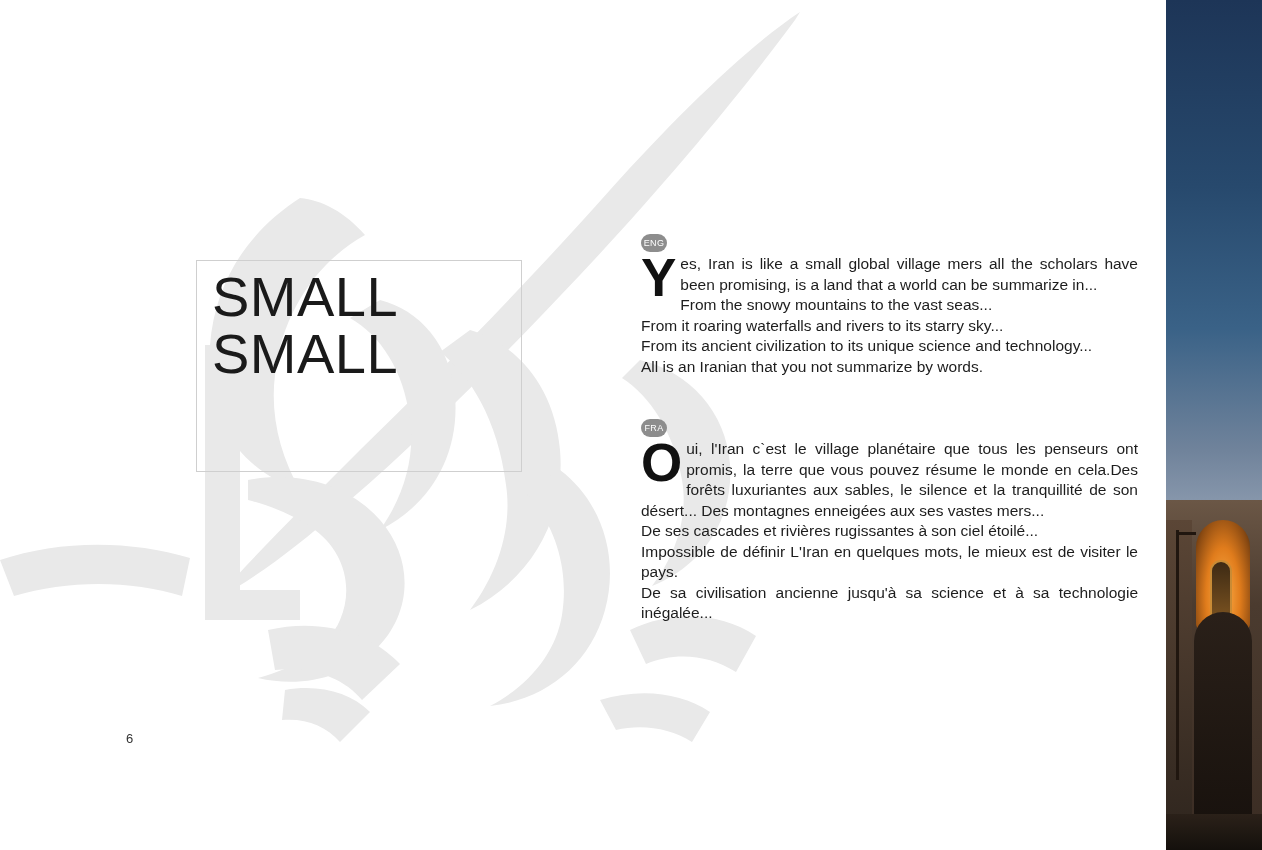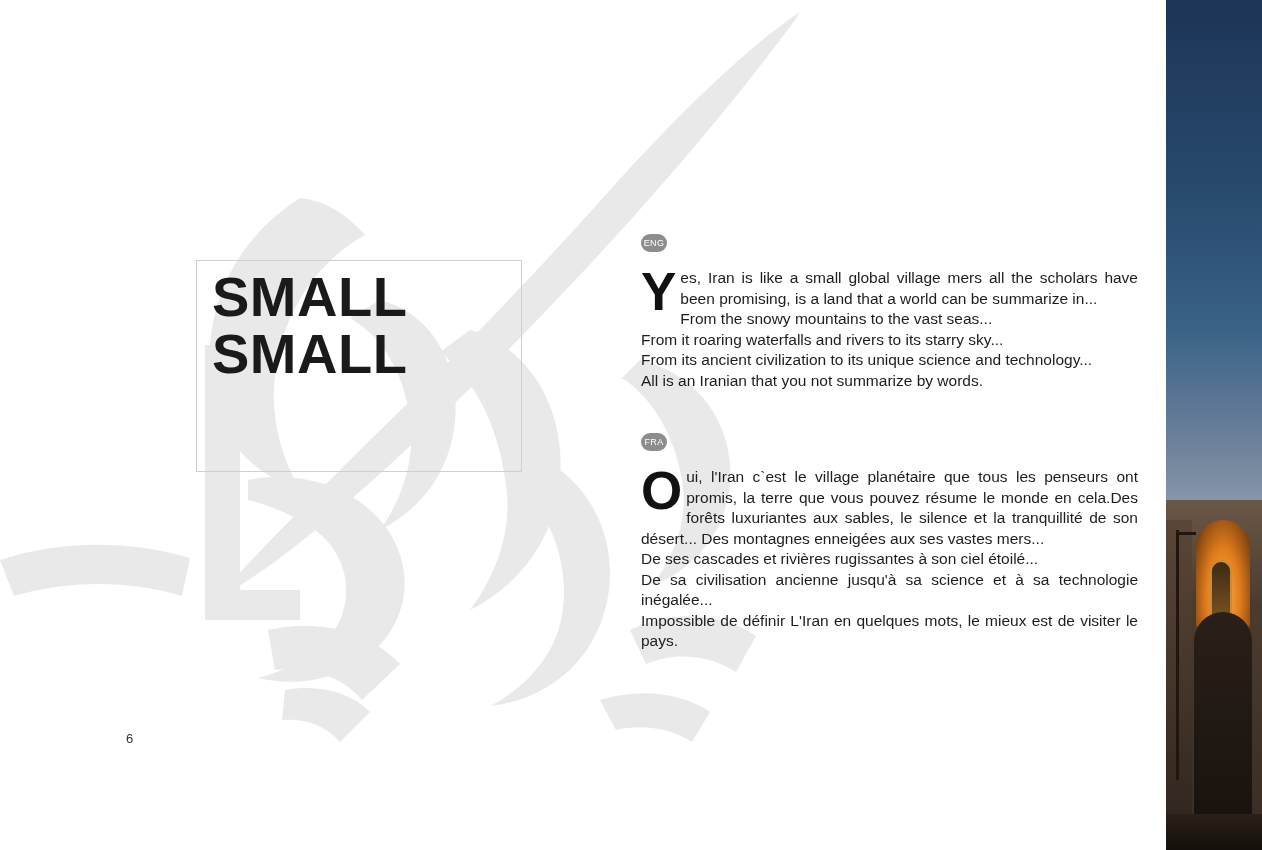--- a/index.html
+++ b/index.html
@@ -49,21 +49,21 @@
   }
   .title-text {
     position: absolute;
     left: 212px;
     top: 268px;
     width: 300px;
     font-size: 56px;
     line-height: 57px;
     letter-spacing: 0.5px;
     color: #1a1a1a;
-    font-weight: 700;
+    font-weight: 400;
     font-family: "Liberation Sans", sans-serif;
   }
   .title-text .line { display: block; white-space: nowrap; }
 
   
   .page-number {
     position: absolute;
     left: 126px;
     top: 731px;
     font-size: 13px;
@@ -83,21 +83,21 @@
     width: 26px;
     height: 18px;
     border-radius: 9px;
     background: #8d8d8d;
     color: #ffffff;
     font-size: 9px;
     letter-spacing: 0.4px;
     text-align: center;
     line-height: 18px;
     font-family: "Liberation Sans", sans-serif;
-    margin-bottom: 16px;
+    margin-bottom: 2px;
   }
 
   .body-block {
     font-size: 15.5px;
     line-height: 20.5px;
     color: #1d1d1d;
     text-align: justify;
     margin: 0;
   }
   .body-block p {
@@ -238,22 +238,22 @@
 
     <div class="section-gap"></div>
 
     <div>
       <div class="lang-badge">FRA</div>
       <div class="body-block block-fra">
         <p class="dropcap-para">
           <span class="dropcap">O</span><span>ui, l'Iran c`est le village planétaire que tous les penseurs ont promis, la terre que vous pouvez résume le monde en cela.Des forêts luxuriantes aux sables, le silence et la tranquillité de son désert... Des montagnes enneigées aux ses vastes mers...</span>
         </p>
         <p>De ses cascades et rivières rugissantes à son ciel étoilé...</p>
+        <p>Impossible de définir L'Iran en quelques mots, le mieux est de visiter le pays.</p>
         <p>De sa civilisation ancienne jusqu'à sa science et à sa technologie inégalée...</p>
-        <p>Impossible de définir L'Iran en quelques mots, le mieux est de visiter le pays.</p>
       </div>
     </div>
 
   </div>
 
   <div class="photo-strip">
     <div class="sky"></div>
     <div class="building"></div>
     <div class="arch-glow"></div>
     <div class="arch-inner"></div>

